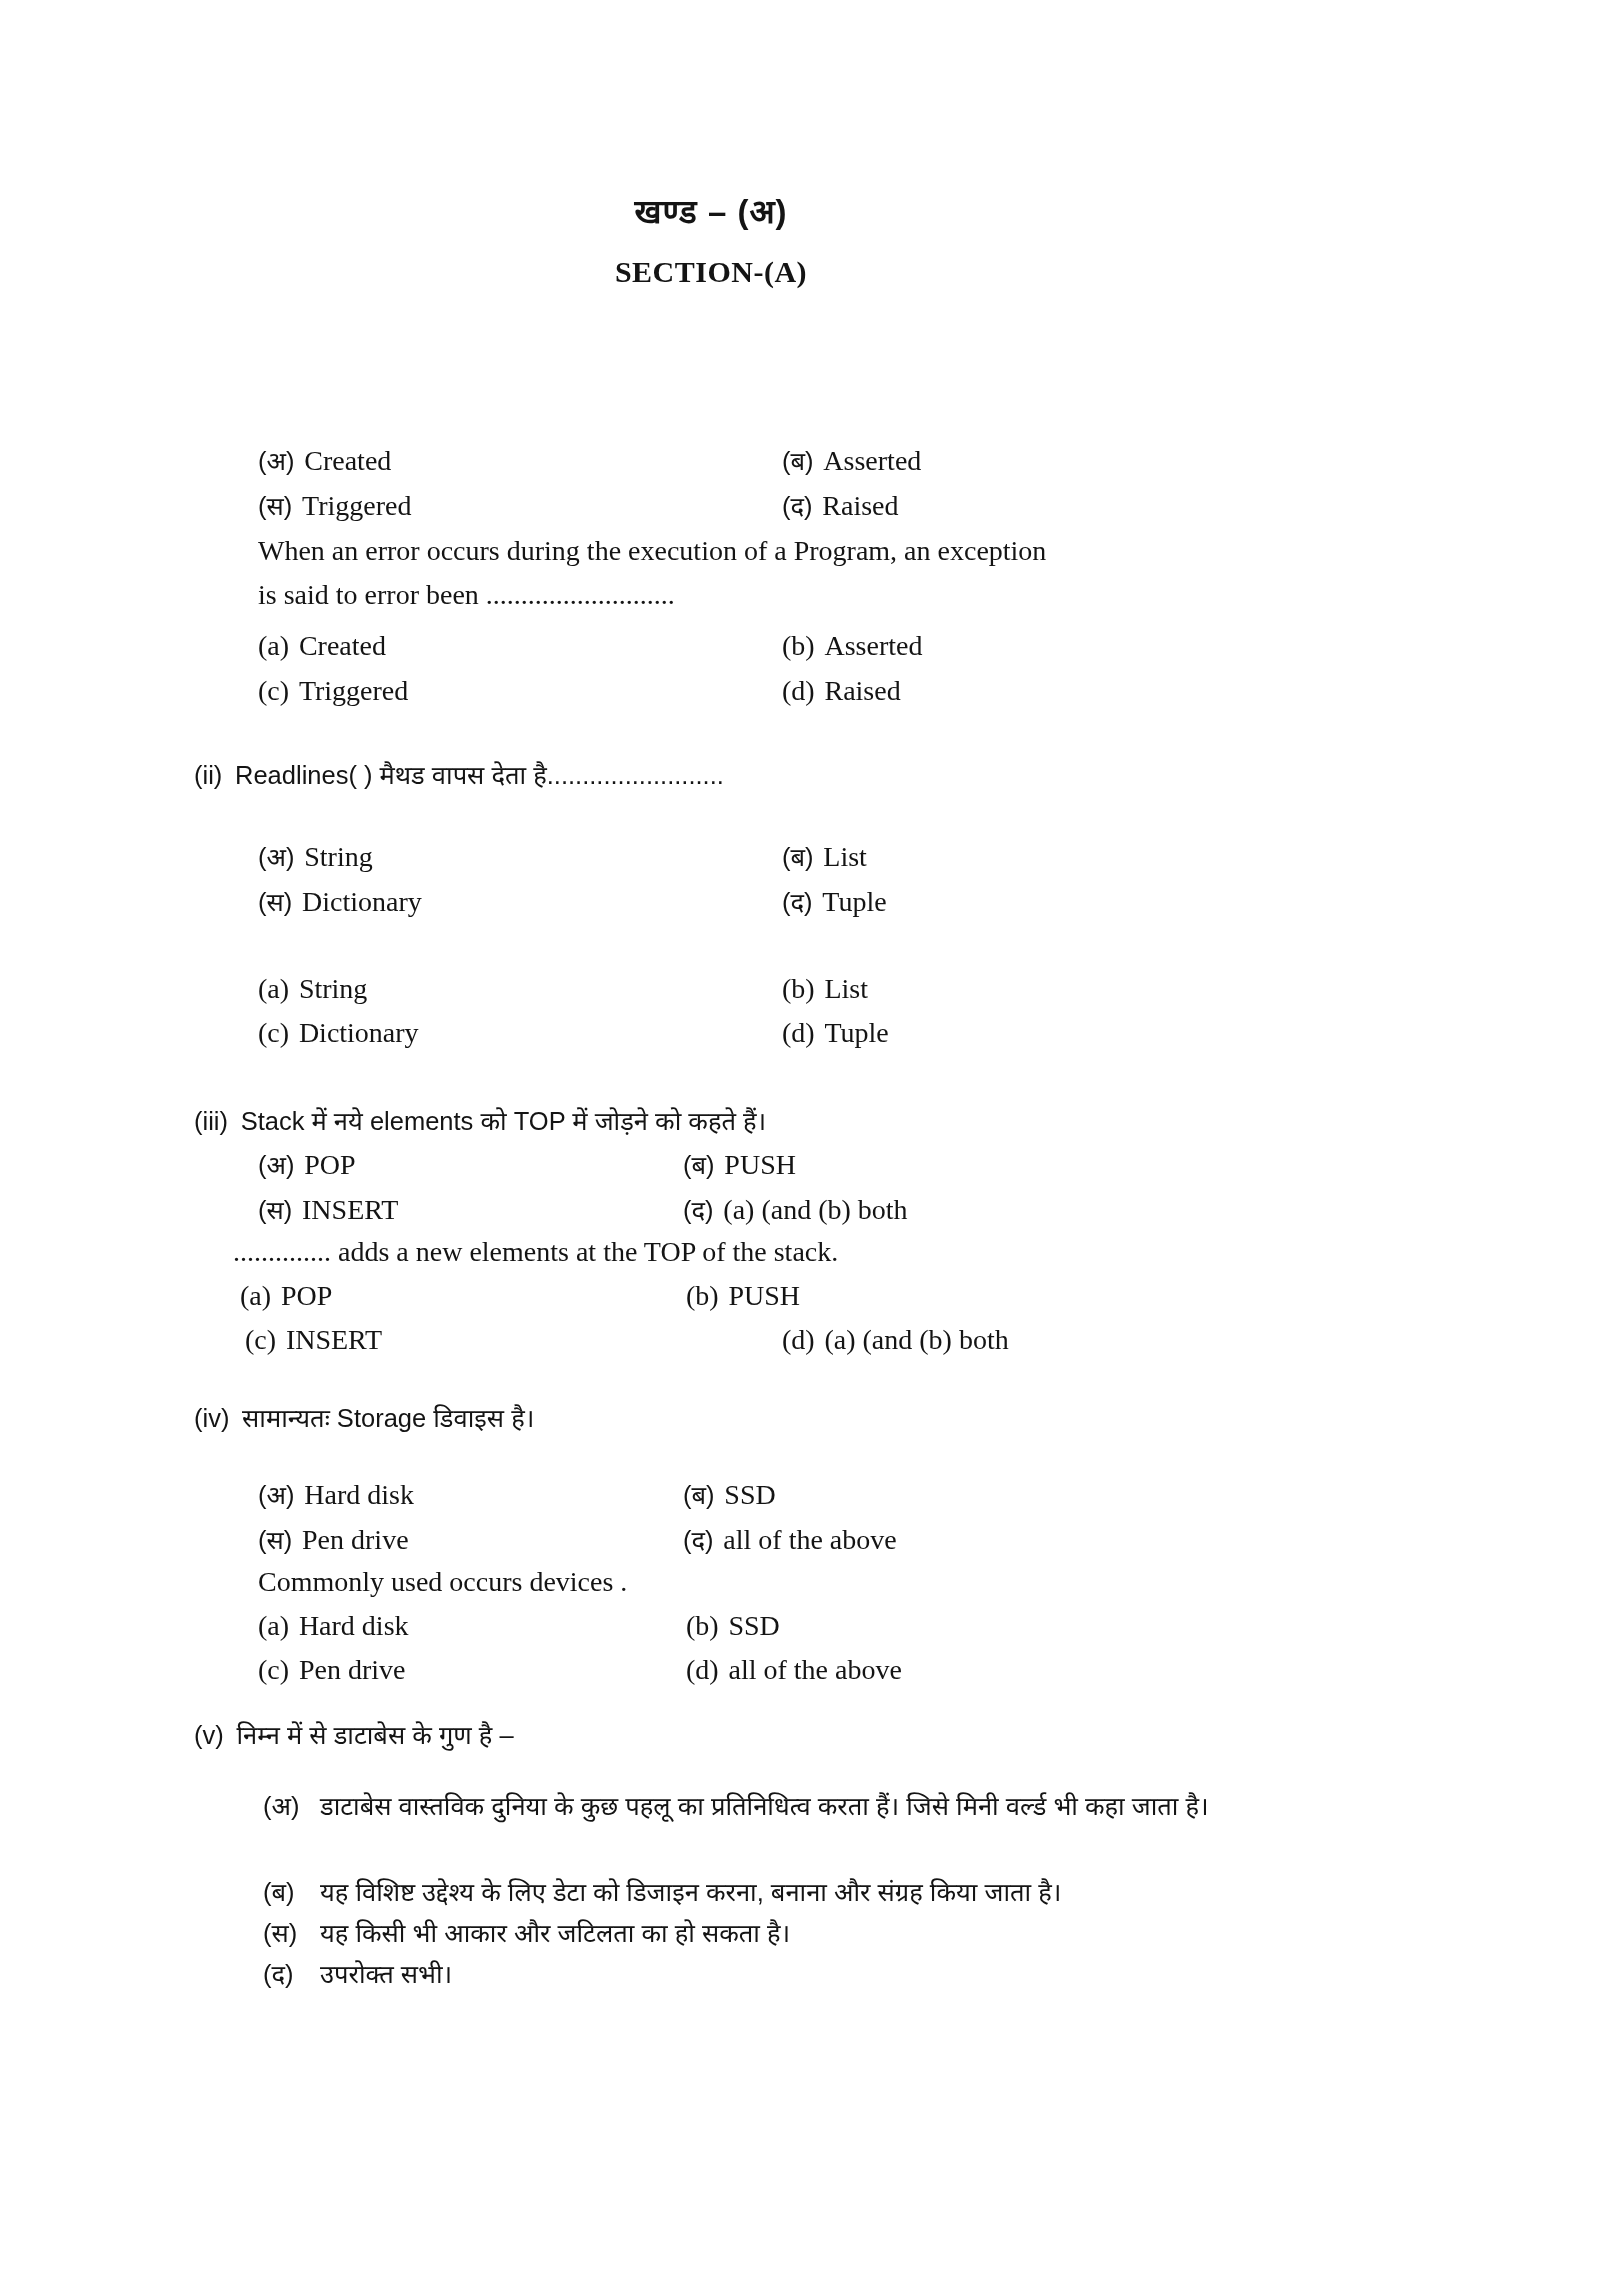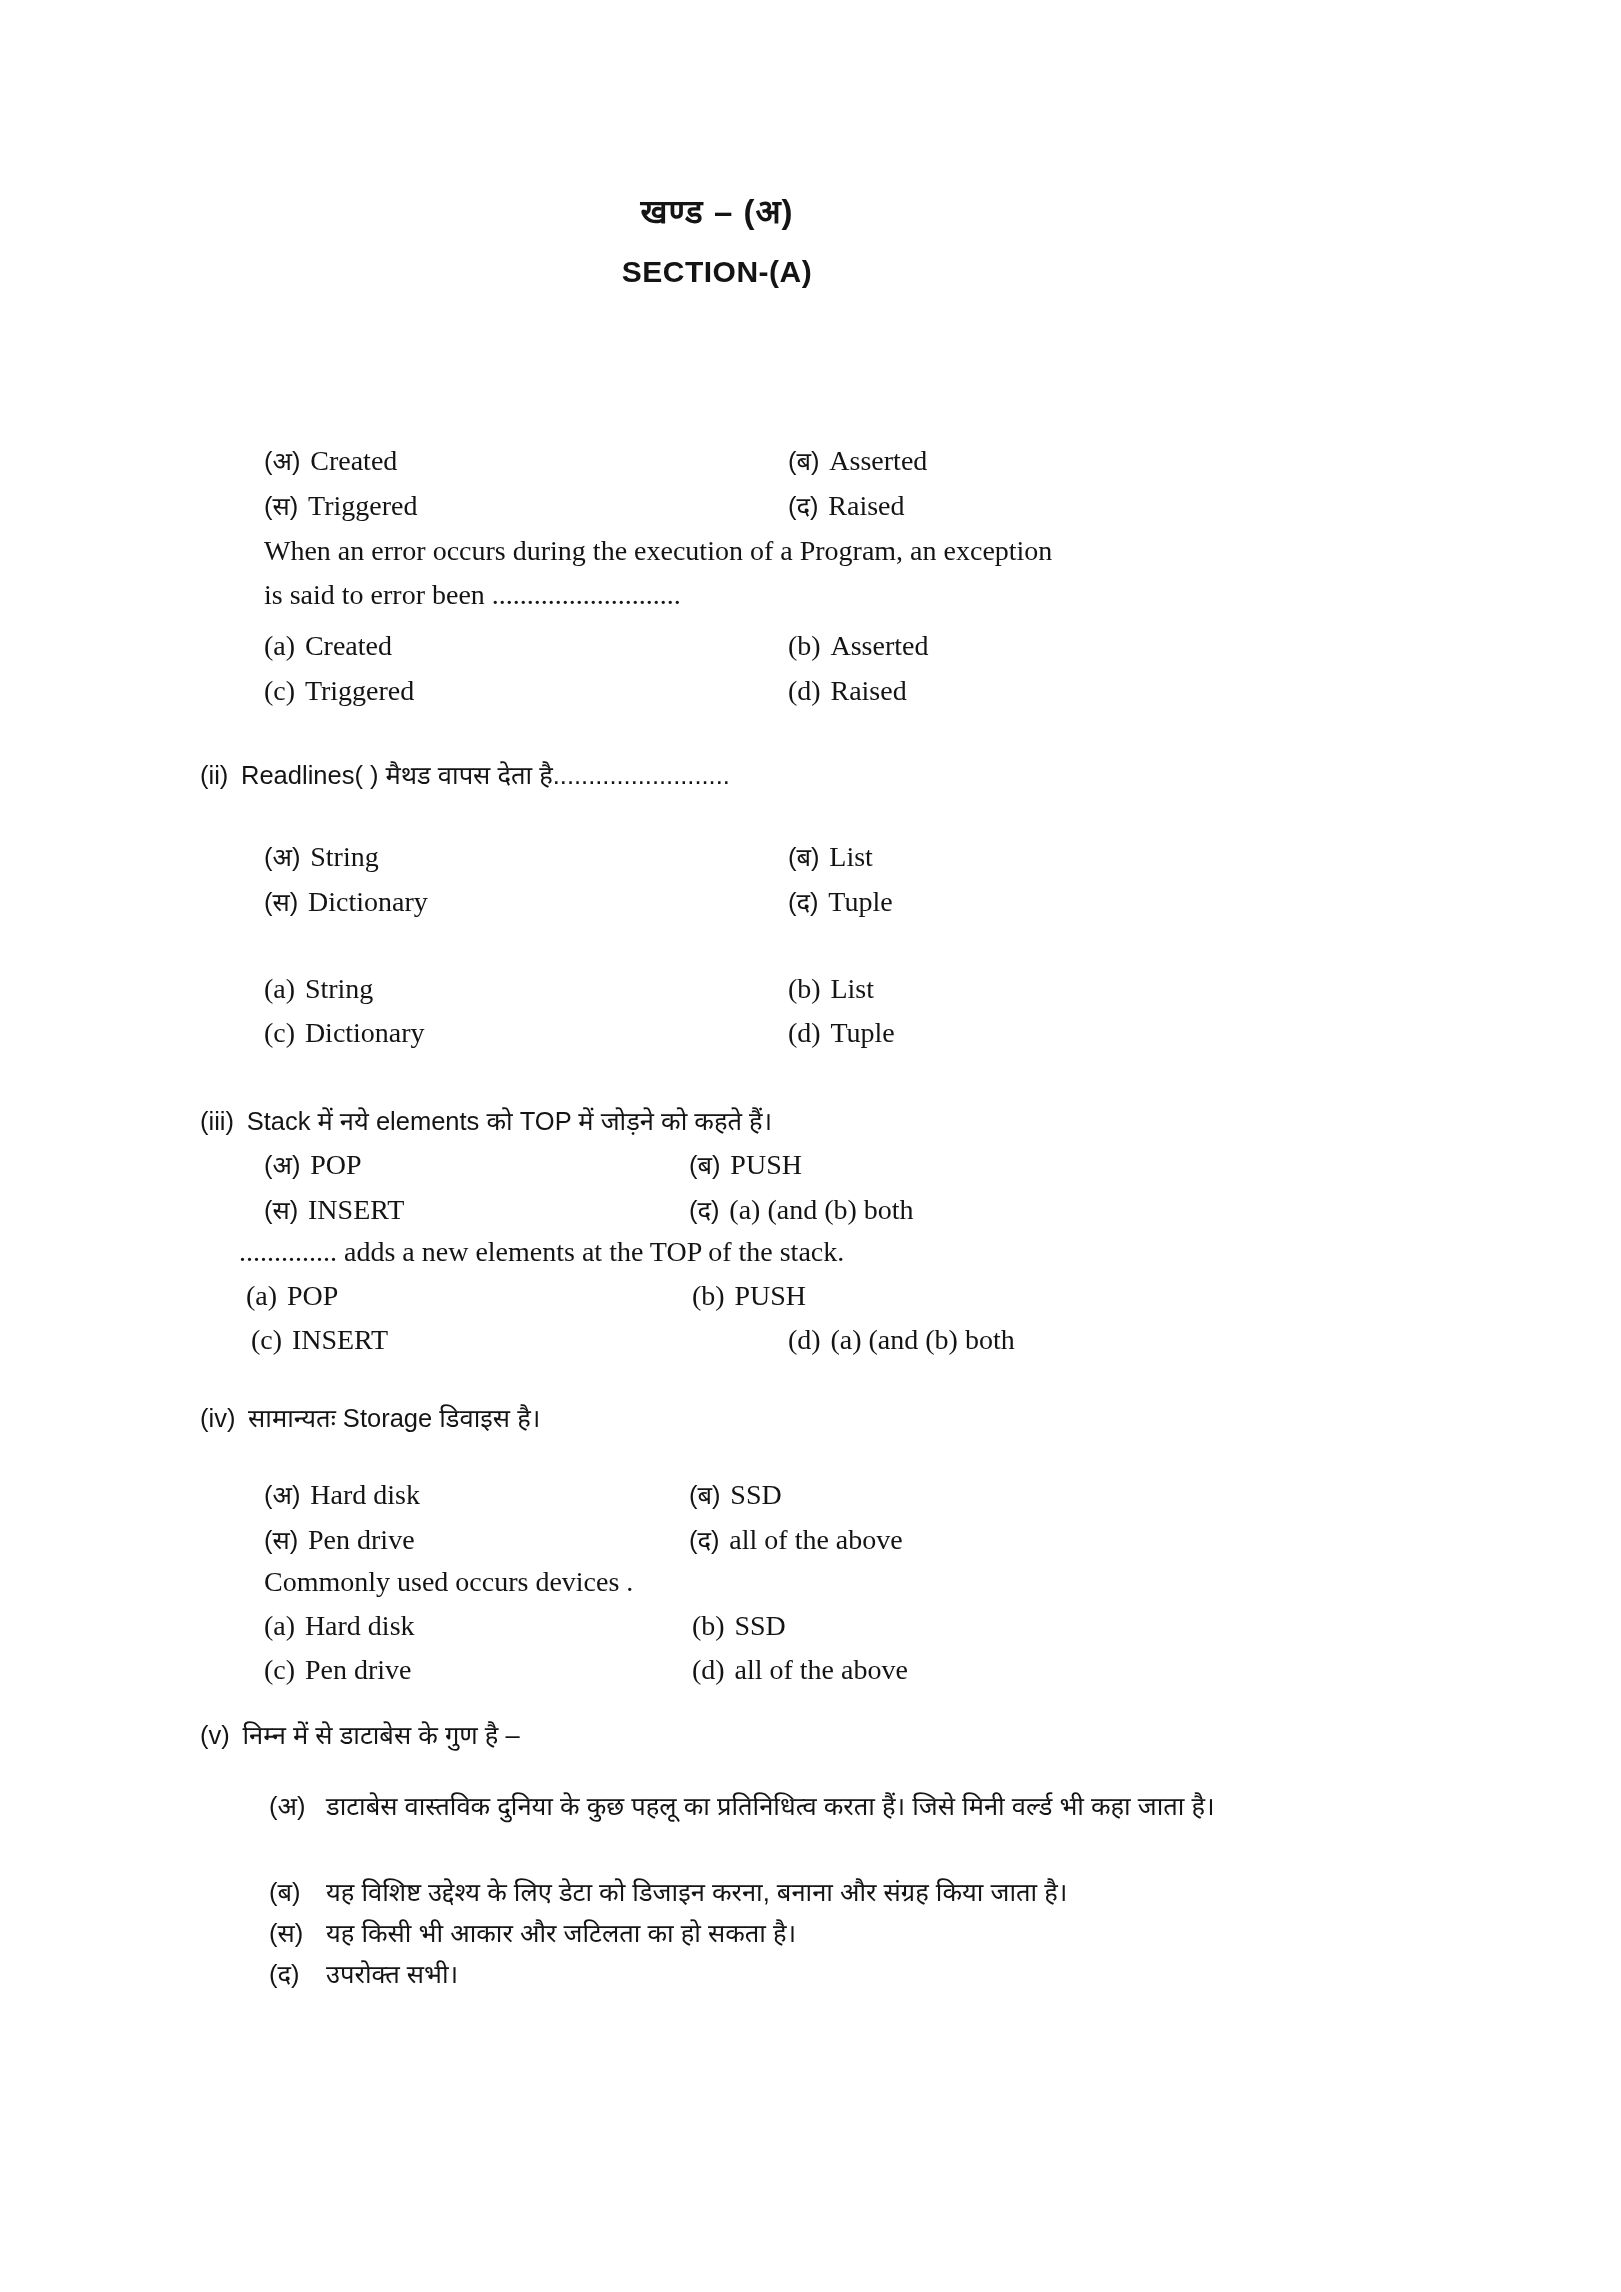--- a/index.html
+++ b/index.html
@@ -4,21 +4,20 @@
 <style>
   html, body { margin:0; padding:0; background:#ffffff; }
   .page {
     position: relative;
     width: 1335px;
     height: 2293px;
     background: #ffffff;
     color: #141414;
     overflow: hidden;
     font-family: "Liberation Sans", sans-serif;
-    margin-left: 6px;
   }
   .abs { position:absolute; white-space:nowrap; }
 
   .title-hi {
     font-size: 33px;
     font-weight: 600;
     transform: translateX(-50%);
     letter-spacing: 1px;
   }
   .title-en {
@@ -58,21 +57,21 @@
   }
   .q5-opt .lab { flex: 0 0 57px; }
   .q5-opt .txt { flex: 1 1 auto; }
 </style>
 </head>
 <body>
 
 <div class="page">
 
   <div class="abs title-hi" style="left:711px; top:188px;">खण्ड – (अ)</div>
-  <div class="abs title-en" style="left:711px; top:255px;">SECTION-(A)</div>
+  <div class="abs title-en" style="left:711px; top:255px;font-family:Liberation Serif, serif;">SECTION-(A)</div>
 
   <div class="abs marks" style="left:1465px; top:365px;">½</div>
 
   <div class="abs opt" style="left:258px; top:443px;">
     <span class="lab">(अ)</span>
     <span class="txt">Created</span>
   </div>
   <div class="abs opt" style="left:782px; top:443px;">
     <span class="lab">(ब)</span>
     <span class="txt">Asserted</span>

